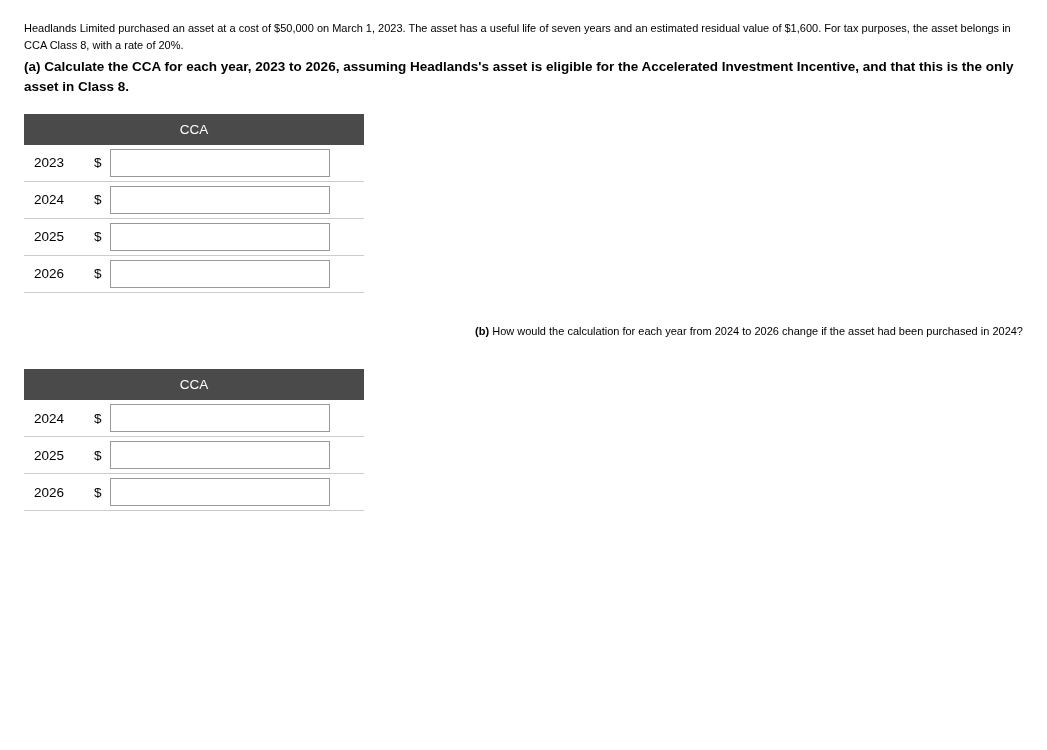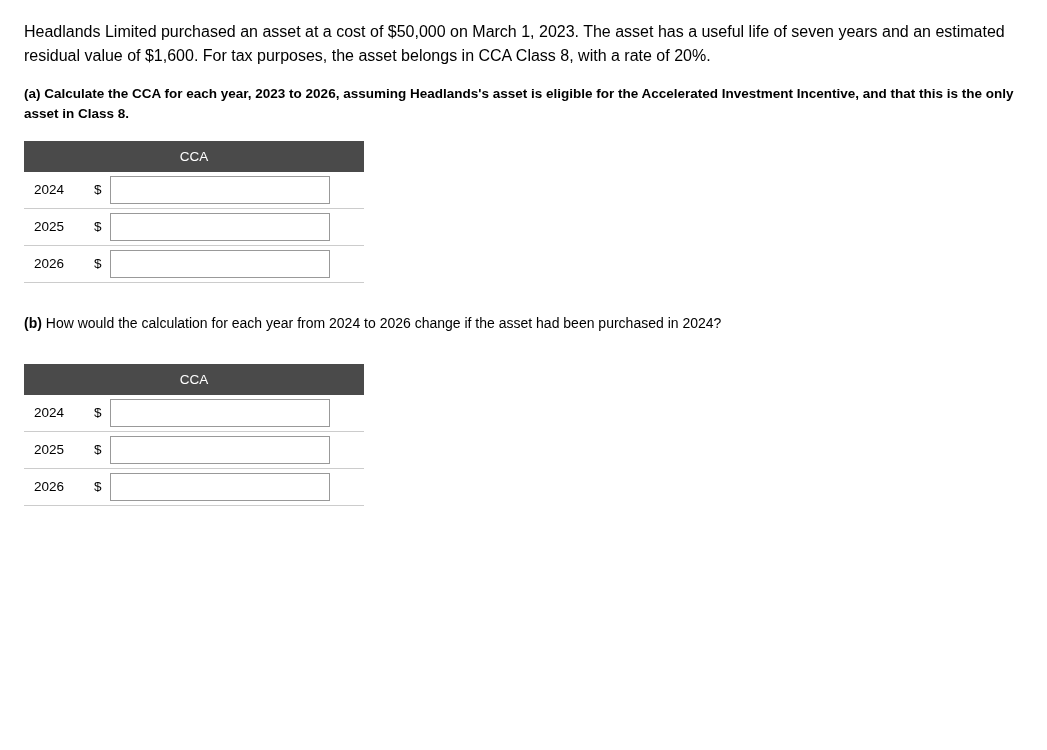--- a/index.html
+++ b/index.html
@@ -12,23 +12,23 @@
       font-family: Arial, sans-serif;
       font-size: 14px;
       background: #ffffff;
       color: #000000;
       padding: 20px 24px;
       width: 1047px;
       min-height: 750px;
     }
 
     .intro-text {
-      font-size: 16px;
+      font-size: 11px;
       line-height: 1.5;
-      margin-bottom: 16px;
+      margin-bottom: 4px;
     }
 
     .question-label {
       font-weight: bold;
       font-size: 13.5px;
       line-height: 1.5;
       margin-bottom: 10px;
     }
 
     .table-container {
@@ -86,23 +86,24 @@
       width: 220px;
       height: 28px;
       border: 1px solid #999999;
       background: #ffffff;
       font-size: 13.5px;
       padding: 2px 6px;
       outline: none;
     }
 
     .section-b-text {
-      font-size: 14px;
+      font-size: 11px;
       line-height: 1.5;
       margin-bottom: 30px;
+      text-align: right;
     }
 
     .section-b-text strong {
       font-weight: bold;
     }
   </style>
 </head>
 <body>
 
 <p class="intro-text">Headlands Limited purchased an asset at a cost of $50,000 on March 1, 2023. The asset has a useful life of seven years and an estimated residual value of $1,600. For tax purposes, the asset belongs in CCA Class 8, with a rate of 20%.</p>
@@ -110,20 +111,25 @@
 <p class="question-label">(a) Calculate the CCA for each year, 2023 to 2026, assuming Headlands's asset is eligible for the Accelerated Investment Incentive, and that this is the only asset in Class 8.</p>
 
 <div class="table-container">
   <table>
     <thead>
       <tr>
         <th colspan="3">CCA</th>
       </tr>
     </thead>
     <tbody id="part-a-tbody">
+    <tr>
+          <td class="year-cell">2023</td>
+          <td class="dollar-cell">$</td>
+          <td class="input-cell"><input type="text" class="cca-input" style=""></td>
+        </tr>
         <tr>
           <td class="year-cell">2024</td>
           <td class="dollar-cell">$</td>
           <td class="input-cell"><input type="text" class="cca-input" style=""></td>
         </tr>
         <tr>
           <td class="year-cell">2025</td>
           <td class="dollar-cell">$</td>
           <td class="input-cell"><input type="text" class="cca-input" style=""></td>
         </tr>

